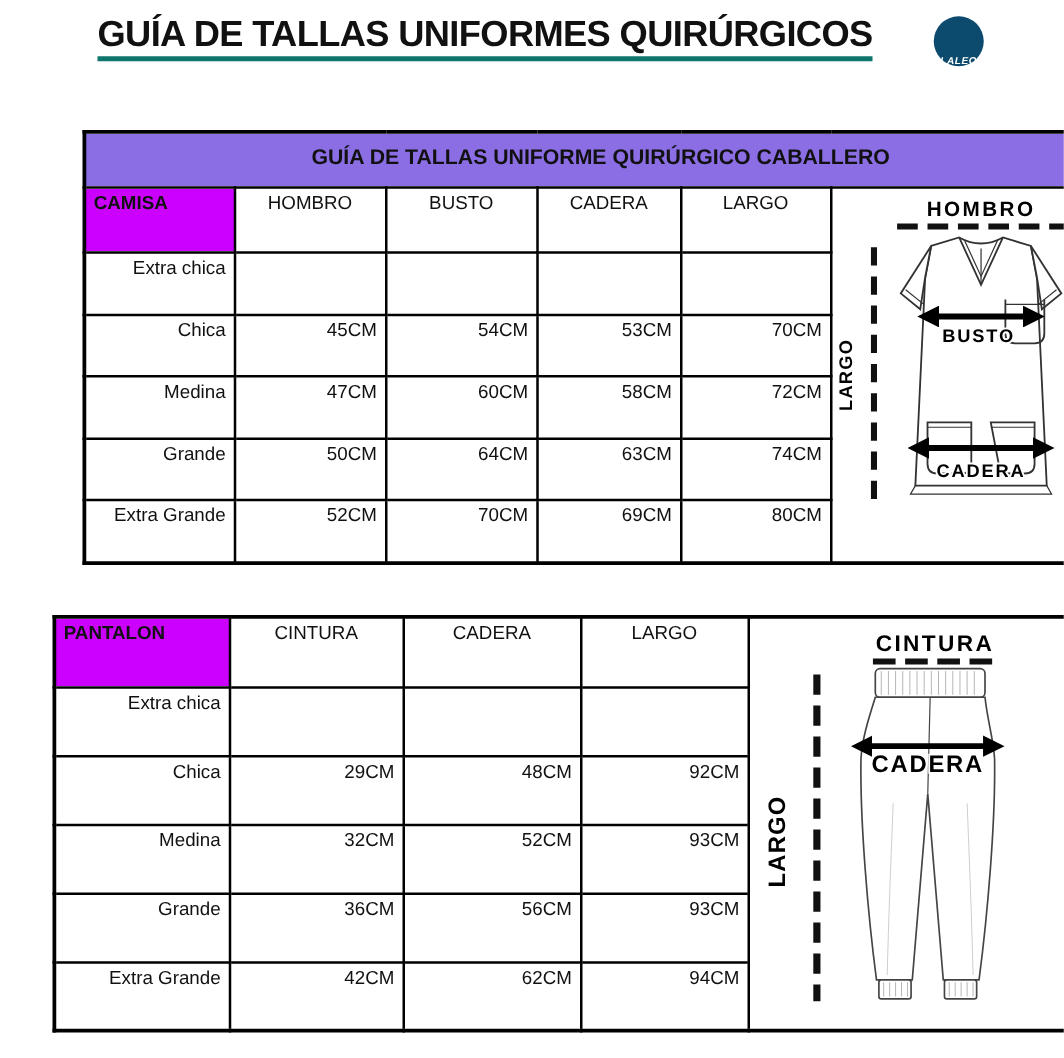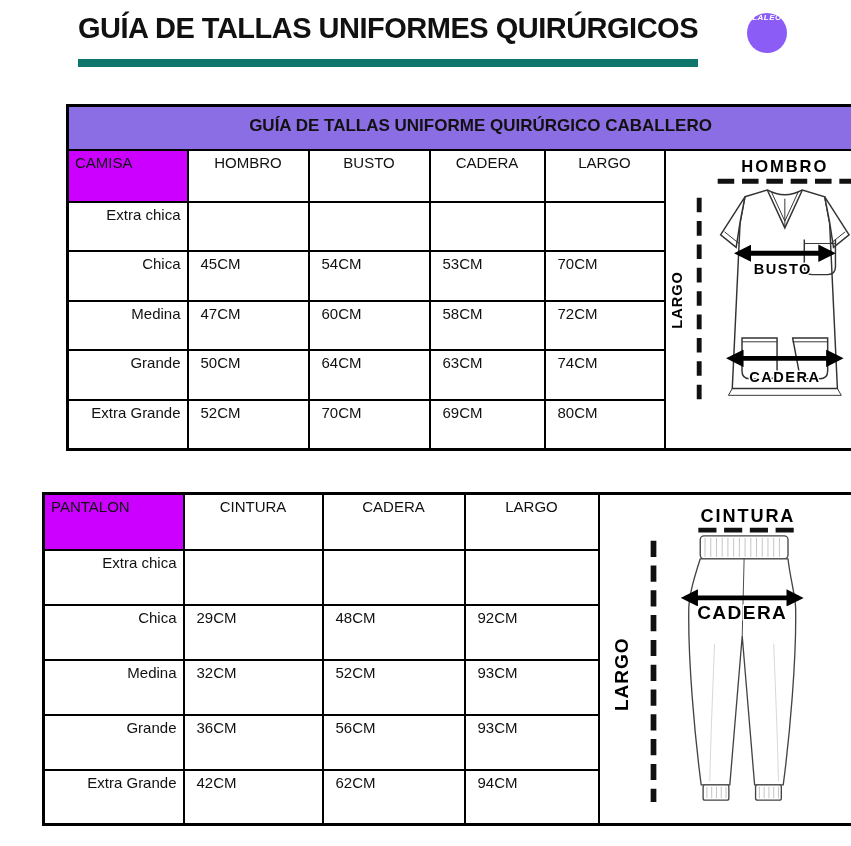--- a/index.html
+++ b/index.html
@@ -1,37 +1,37 @@
 <!DOCTYPE html>
 <html><head>
 <meta charset="utf-8">
 <style>
   * { margin:0; padding:0; box-sizing:border-box; }
   html,body { width:851px; height:846px; background:#fff; font-family:"Liberation Sans", sans-serif; color:#111; }
   body { position:relative; overflow:hidden; }
 
   
   .doc-header { position:absolute; left:78px; top:12px; }
-  .doc-title { font-size:29px; font-weight:bold; letter-spacing:-0.5px; border-bottom:8px solid #0f766e; padding-bottom:14px; white-space:nowrap; }
-  .logo { position:absolute; left:747px; top:13px; width:40px; height:40px; border-radius:50%; background:#8b5cf6; display:flex; align-items:flex-start; justify-content:center;font-style:italic; }
+  .doc-title { font-size:29px; font-weight:bold; letter-spacing:-0.5px; border-bottom:4px solid #0f766e; padding-bottom:0; white-space:nowrap; }
+  .logo { position:absolute; left:747px; top:13px; width:40px; height:40px; border-radius:50%; background:#0c4a6e; display:flex; align-items:flex-end; justify-content:center;font-style:italic; }
   .logo span { color:#fff; font-size:8px; font-weight:bold; letter-spacing:0.5px; }
 
   
   table { border-collapse:collapse; table-layout:fixed; position:absolute; background:#fff; }
   td { border:2px solid #000; vertical-align:top; font-size:15px; padding:3px 6px; overflow:hidden; }
   table { border:3px solid #000; }
 
   .t1 { left:22px; top:104px; width:826px;margin-left:44px; }
   .t2 { left:42px; top:492px; width:810px; }
 
   .title-cell { background:#8b6de4; text-align:center; font-size:17px; font-weight:600; height:44px; padding-top:9px; }
-  .corner-cell { background:#cc00ff; text-align:left; font-weight:normal; }
+  .corner-cell { background:#cc00ff; text-align:left; font-weight:bold; }
   .col-head { text-align:center; }
   .size-cell { text-align:right; }
-  .val-cell { text-align:left;padding-left:12px; }
+  .val-cell { text-align:right;padding-left:12px; }
   .t1 .head-row td { height:52px; }
   .t1 .data-row td { height:49px; }
   .t2 .head-row td { height:56px; }
   .t2 .data-row td { height:55px; }
   .diagram-cell { padding:1px; vertical-align:middle; text-align:center; }
 
   svg text { font-family:"Liberation Sans", sans-serif; }
   .dia-label { font-weight:bold; }
 </style>
 </head>

